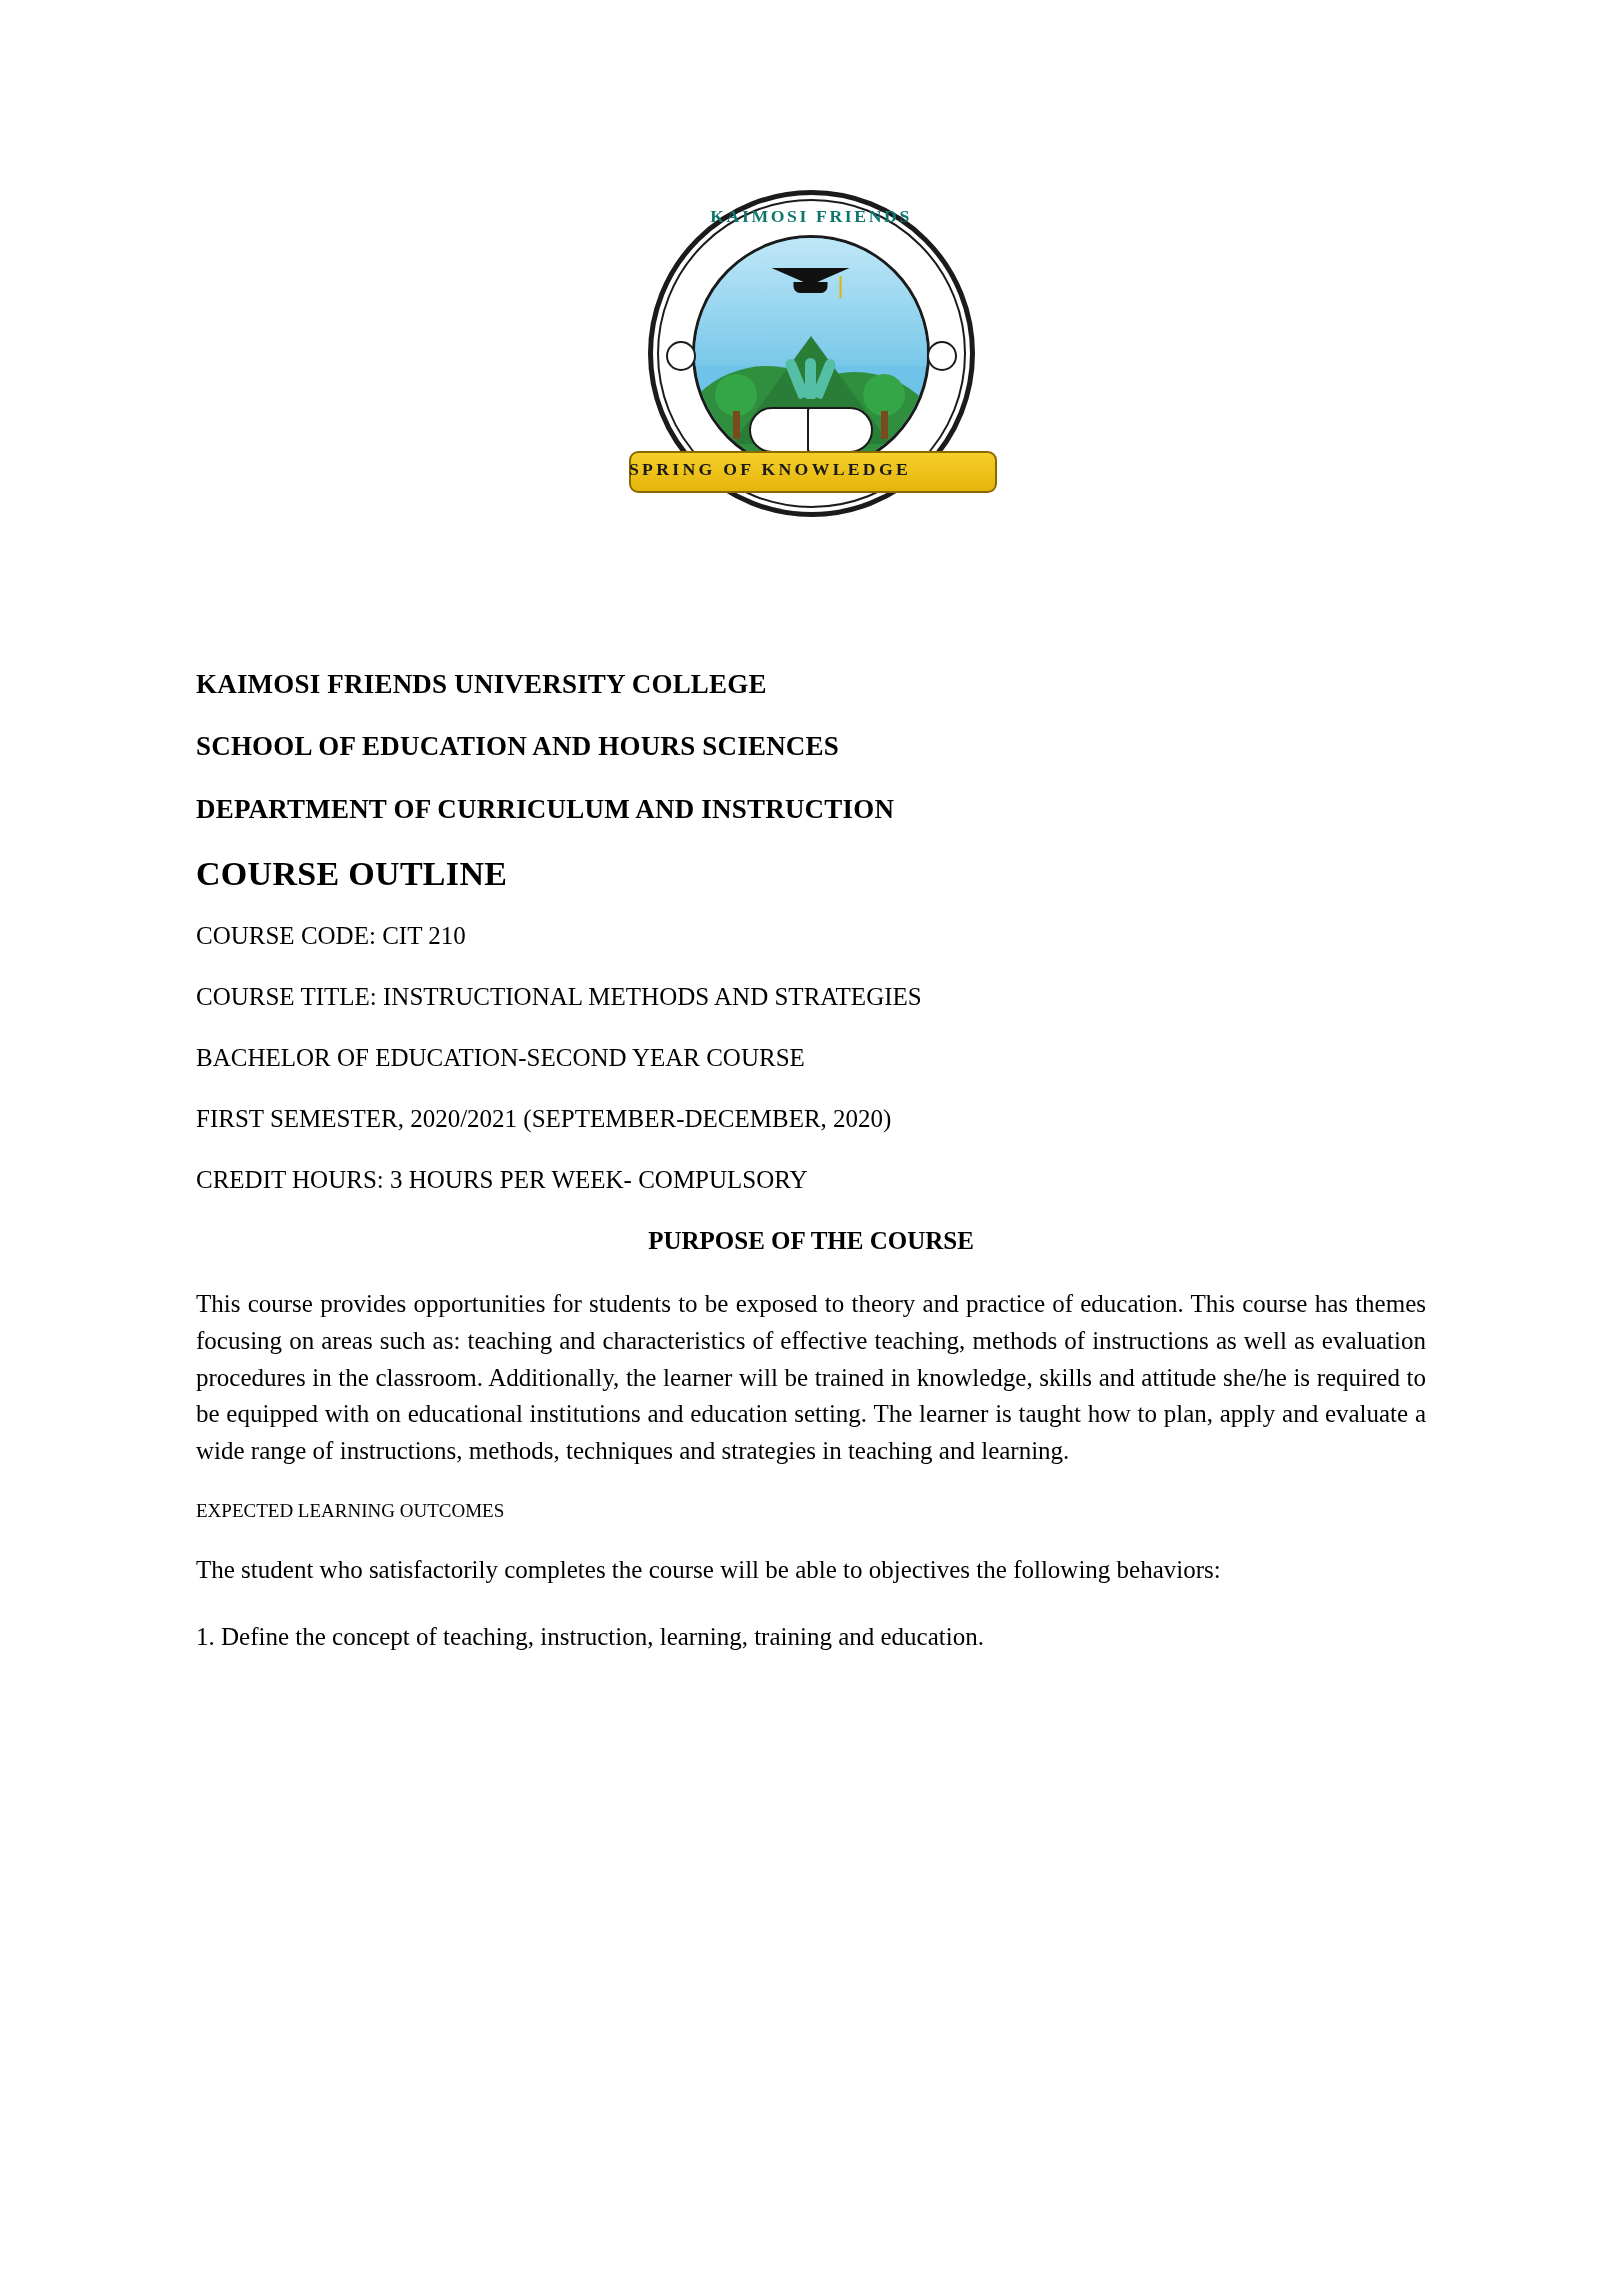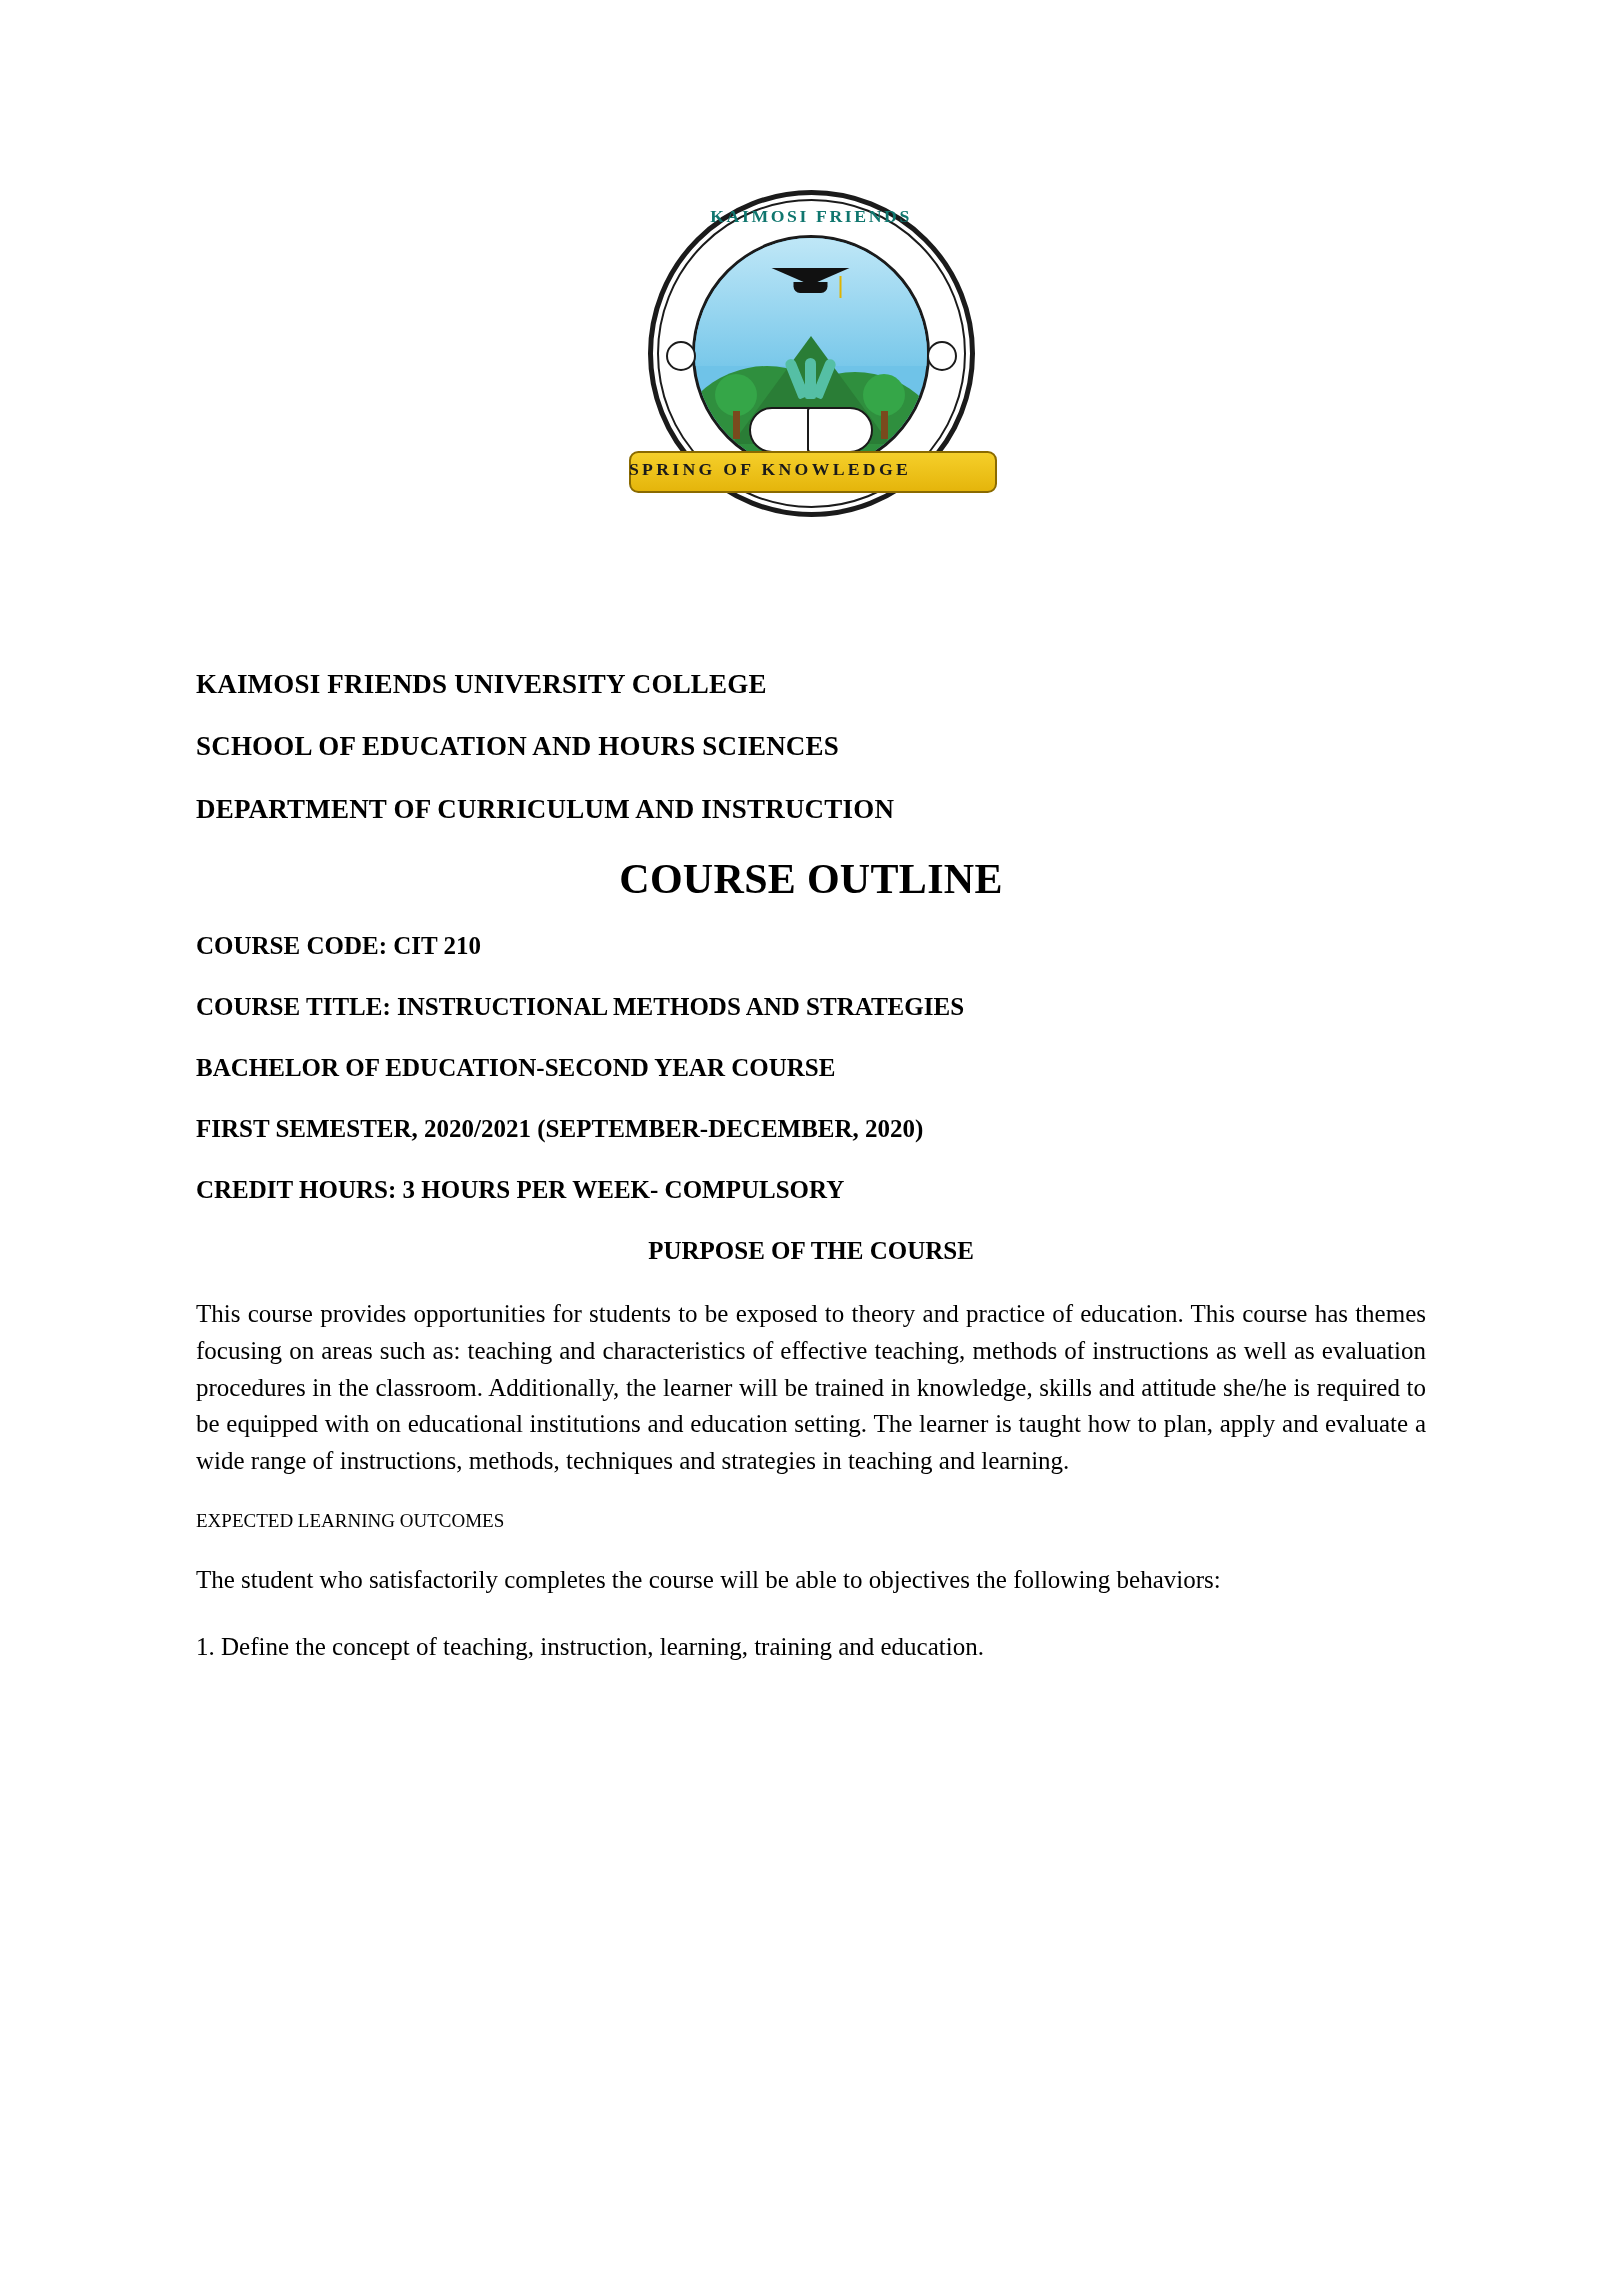--- a/index.html
+++ b/index.html
@@ -239,28 +239,28 @@
   .heading {
     text-align: left;
     font-weight: bold;
     font-size: 27px;
     line-height: 1.2;
     margin: 0 0 30px 0;
     letter-spacing: 0.2px;
   }
   .heading.first { margin-top: 85px; }
   .course-outline-title {
-    text-align: center;
-    font-size: 42px;
+    text-align: left;
+    font-size: 34px;
     font-weight: bold;
     margin: 11.8px 0 29px 0;
     letter-spacing: 0.3px;
   }
   .meta-line {
-    font-weight: bold;
+    font-weight: normal;
     font-size: 25px;
     margin: 0 0 33px 0;
     text-align: left;
   }
   .section-center {
     text-align: center;
     font-weight: bold;
     font-size: 25px;
     margin: 3.9px 0 31px 0;
   }

